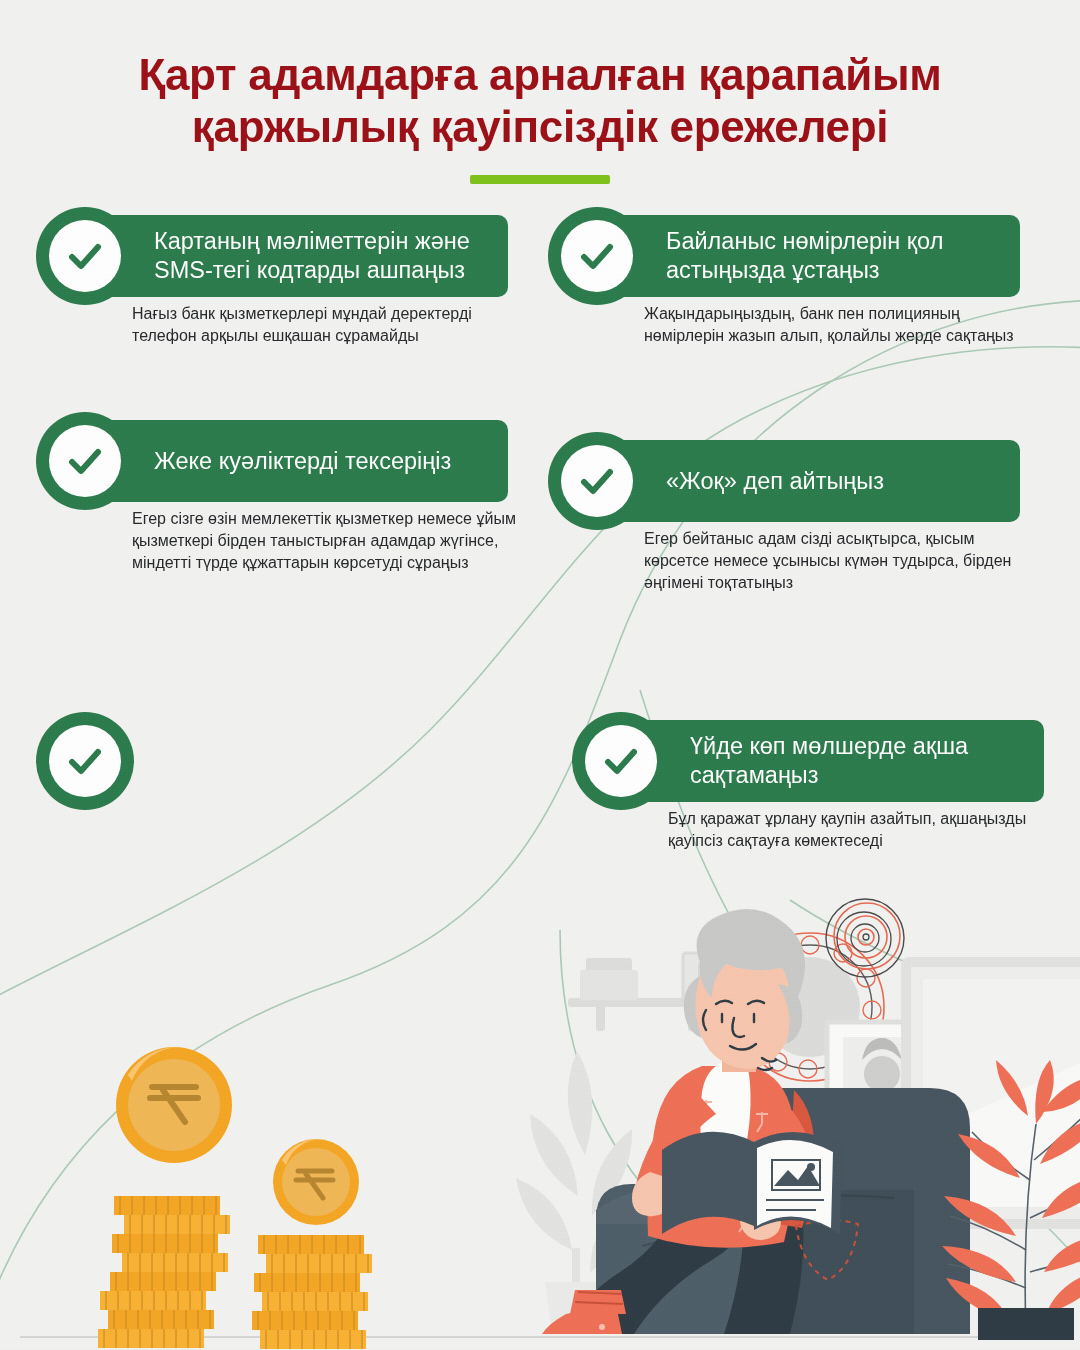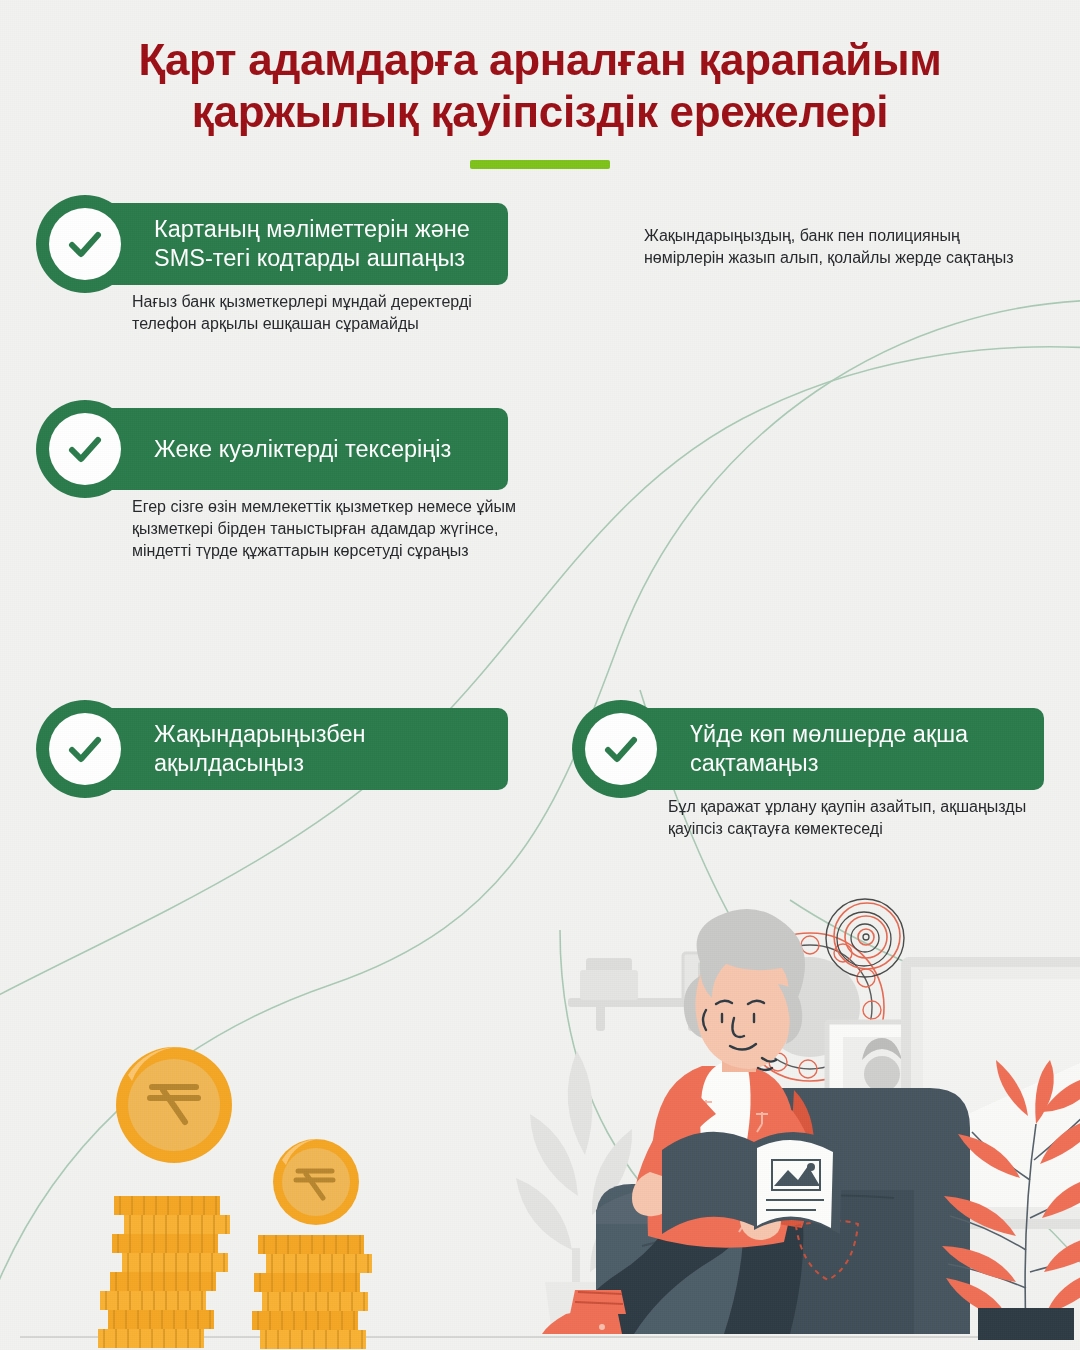--- a/index.html
+++ b/index.html
@@ -20,37 +20,37 @@
       repeating-linear-gradient(0deg, rgba(0,0,0,.018) 0 1px, rgba(255,255,255,.02) 1px 2px),
       repeating-linear-gradient(90deg, rgba(0,0,0,.015) 0 1px, rgba(255,255,255,.02) 1px 2px);
   }
 
   
   .bg-arcs{position:absolute;inset:0;z-index:0;}
 
   
   .title-wrap{position:absolute;top:34px;left:0;width:1080px;text-align:center;z-index:20;}
   .title{
-    margin:0;
+    margin:15px;
     font-size:44px;line-height:1.18;
     font-weight:bold;
     color:#9c0f16;
     letter-spacing:-.3px;
     padding:0 60px;
   }
   .title-rule{
     width:140px;height:9px;border-radius:2px;
     background:#7ec31c;
     margin:22px auto 0;
   }
 
   
   .cards{position:absolute;top:0;left:0;width:1080px;height:980px;z-index:20;}
   .card{position:absolute;}
-  .card-head{position:relative;height:66px;}
+  .card-head{position:relative;height:66px;margin-top:12px;}
   .head-bar{
     position:absolute;left:52px;top:0;
     height:82px;width:420px;
     background:#2b7b4c;
     border-radius:10px;
     display:flex;align-items:center;
   }
   .head-text{
     color:#ffffff;
     font-size:23.5px;line-height:1.22;
@@ -348,45 +348,69 @@
           <svg width="46" height="46" viewBox="0 0 46 46">
               <path d="M10 24 L19 33 L36 14" stroke="#2b7b4c" stroke-width="6" fill="none" stroke-linecap="round" stroke-linejoin="round"></path>
             </svg>
         </div>
       </div>
     </div>
     <div class="card-body">Нағыз банк қызметкерлері мұндай деректерді телефон арқылы ешқашан сұрамайды</div>
   </div>
 
   <div class="card" style="left:548px;top:203px;width:496px;">
+    <div class="card-head">
+      <div class="head-bar">
+        <div class="head-text">Байланыс нөмірлерін қол астыңызда ұстаңыз</div>
+      </div>
+      <div class="badge">
+        <div class="badge-inner">
+          <svg width="46" height="46" viewBox="0 0 46 46">
+              <path d="M10 24 L19 33 L36 14" stroke="#2b7b4c" stroke-width="6" fill="none" stroke-linecap="round" stroke-linejoin="round"></path>
+            </svg>
+        </div>
+      </div>
+    </div>
     <div class="card-body">Жақындарыңыздың, банк пен полицияның нөмірлерін жазып алып, қолайлы жерде сақтаңыз</div>
   </div>
 
   <div class="card" style="left:36px;top:408px;width:496px;">
     <div class="card-head">
       <div class="head-bar">
         <div class="head-text">Жеке куәліктерді тексеріңіз</div>
       </div>
       <div class="badge">
         <div class="badge-inner">
           <svg width="46" height="46" viewBox="0 0 46 46">
               <path d="M10 24 L19 33 L36 14" stroke="#2b7b4c" stroke-width="6" fill="none" stroke-linecap="round" stroke-linejoin="round"></path>
             </svg>
         </div>
       </div>
     </div>
     <div class="card-body">Егер сізге өзін мемлекеттік қызметкер немесе ұйым қызметкері бірден таныстырған адамдар жүгінсе, міндетті түрде құжаттарын көрсетуді сұраңыз</div>
   </div>
 
+  <div class="card" style="left:548px;top:428px;width:496px;">
+    <div class="card-head">
+      <div class="head-bar">
+        <div class="head-text">«Жоқ» деп айтыңыз</div>
+      </div>
+      <div class="badge">
+        <div class="badge-inner">
+          <svg width="46" height="46" viewBox="0 0 46 46">
+              <path d="M10 24 L19 33 L36 14" stroke="#2b7b4c" stroke-width="6" fill="none" stroke-linecap="round" stroke-linejoin="round"></path>
+            </svg>
+        </div>
+      </div>
+    </div>
+    <div class="card-body">Егер бейтаныс адам сізді асықтырса, қысым көрсетсе немесе ұсынысы күмән тудырса, бірден әңгімені тоқтатыңыз</div>
+  </div>
 
   <div class="card" style="left:36px;top:708px;width:496px;">
     <div class="card-head">
-      <div class="head-bar">
-        <div class="head-text">Жақындарыңызбен ақылдасыңыз</div>
-      </div>
       <div class="badge">
         <div class="badge-inner">
           <svg width="46" height="46" viewBox="0 0 46 46">
               <path d="M10 24 L19 33 L36 14" stroke="#2b7b4c" stroke-width="6" fill="none" stroke-linecap="round" stroke-linejoin="round"></path>
             </svg>
         </div>
       </div>
     </div>
   </div>
 

